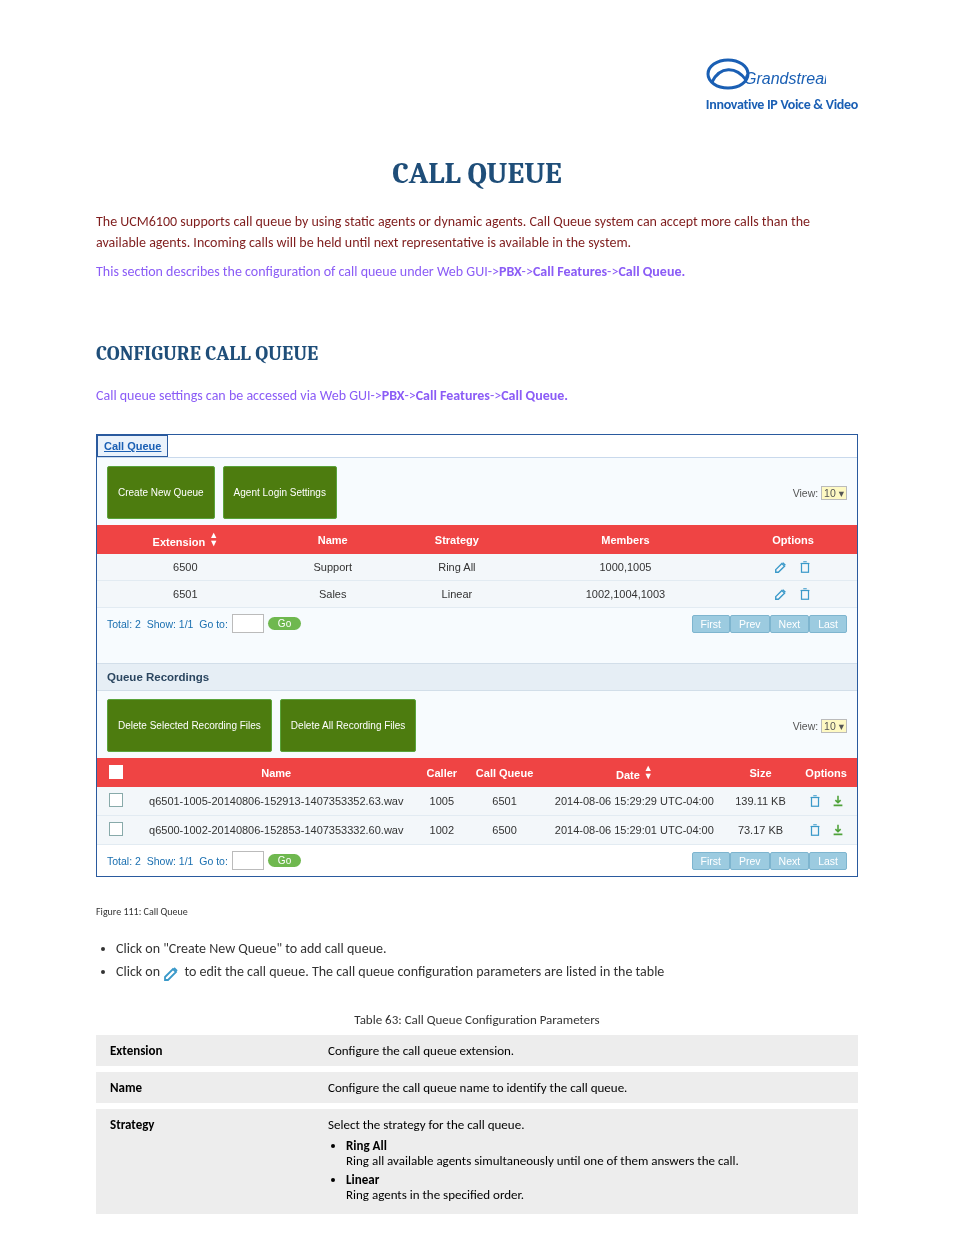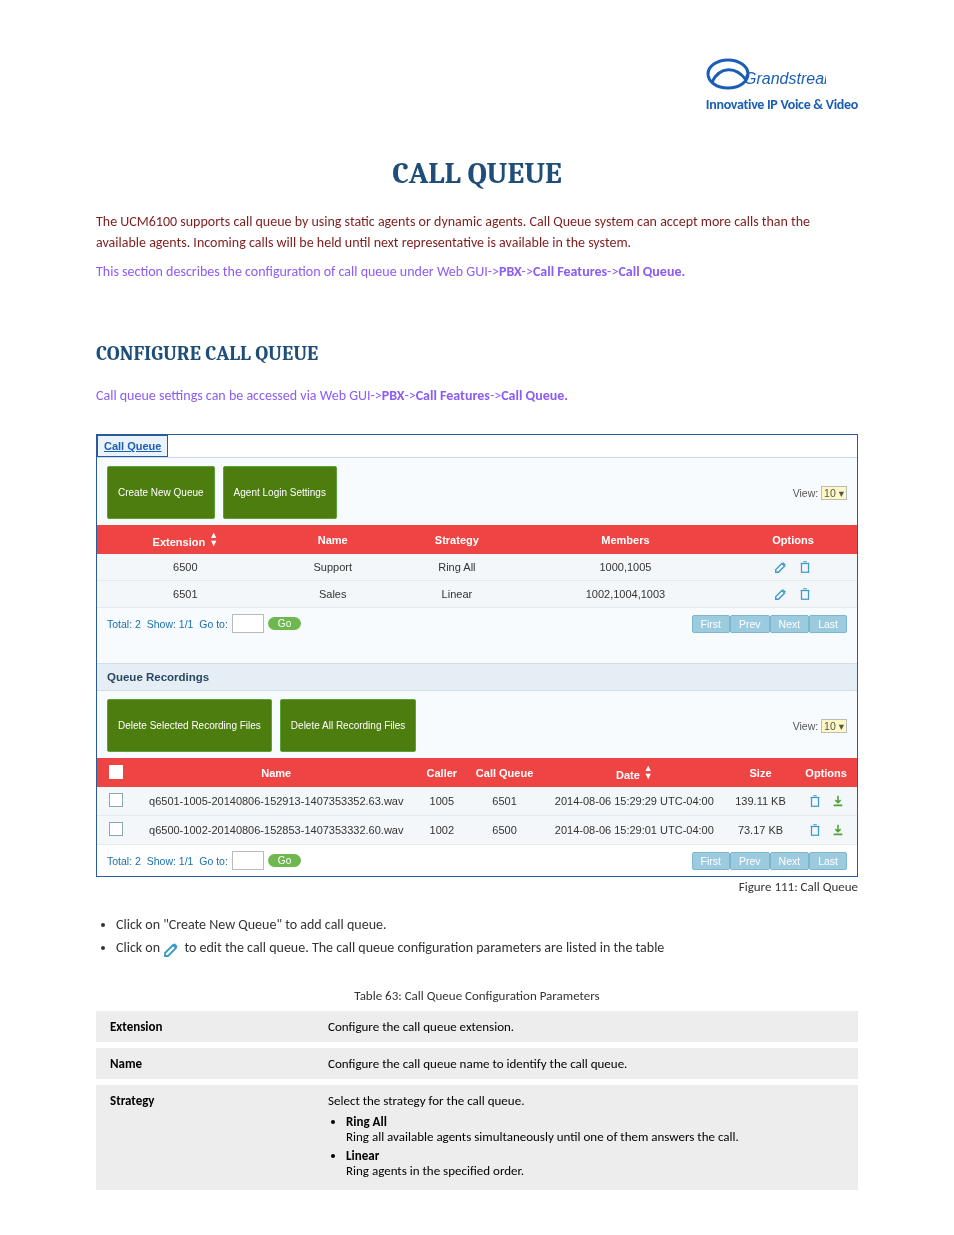--- a/index.html
+++ b/index.html
@@ -26,21 +26,21 @@
 .opt-icon svg{width:14px;height:14px}
 .pager-row{display:flex;align-items:center;padding:6px 10px;font-size:10.5px}
 .pager-row .ptxt{color:#1a6fb0}
 .go-input{width:26px;border:1px solid #bbb;height:15px;margin:0 4px;font-size:10px}
 .btn-go{background:#6fb84f;color:#fff;border-radius:9px;border:none;padding:1px 10px;font-size:10px;cursor:pointer}
 .pager-btns{margin-left:auto;display:flex;}
 .pbtn{background:#9ccbe0;border:1px solid #7eb5cf;color:#fff;padding:2px 8px;font-size:10.5px;border-radius:2px;cursor:pointer}
 .ss-subhead{background:#e6eef5;color:#2b4660;font-weight:600;padding:7px 10px;font-size:11.5px;border-top:1px solid #d2dee9;border-bottom:1px solid #d2dee9;margin-top:24px}
 .chk{width:12px;height:12px;border:1px solid #8aa;display:inline-block;background:#fff}
 .left{text-align:left;padding-left:30px}
-.fig-caption{text-align:right;font-size:13px;color:#333;margin:2px 0 22px}
+.fig-caption{text-align:left;font-size:10px;color:#333;margin:28px 0 22px}
 .bullet-list{margin:8px 0 20px;padding-left:20px}
 .bullet-list li{font-size:14px;color:#333;margin:6px 0}
 .inline-edit-icon{display:inline-block;vertical-align:middle;width:18px;height:18px}
 .inline-edit-icon svg{width:18px;height:18px}
 .tbl-caption{text-align:center;font-size:13px;color:#333;margin:30px 0 8px}
 table.param-table{width:100%;border-collapse:collapse;font-size:13px}
 .param-table td{padding:8px 14px;vertical-align:top;background:#ededed;border-bottom:6px solid #fff}
 .param-table td.pname{width:190px;font-weight:700}
 .param-table ul{margin:6px 0 0;padding-left:18px}
 .param-table li{margin:4px 0}

